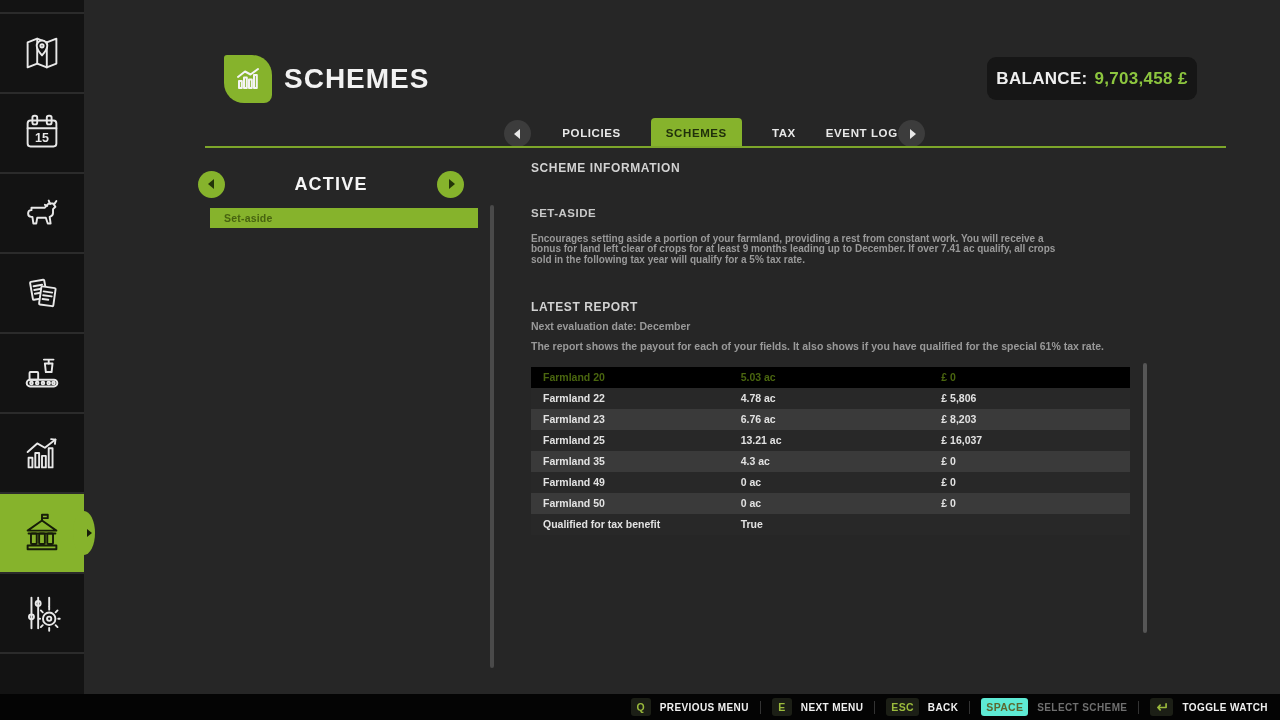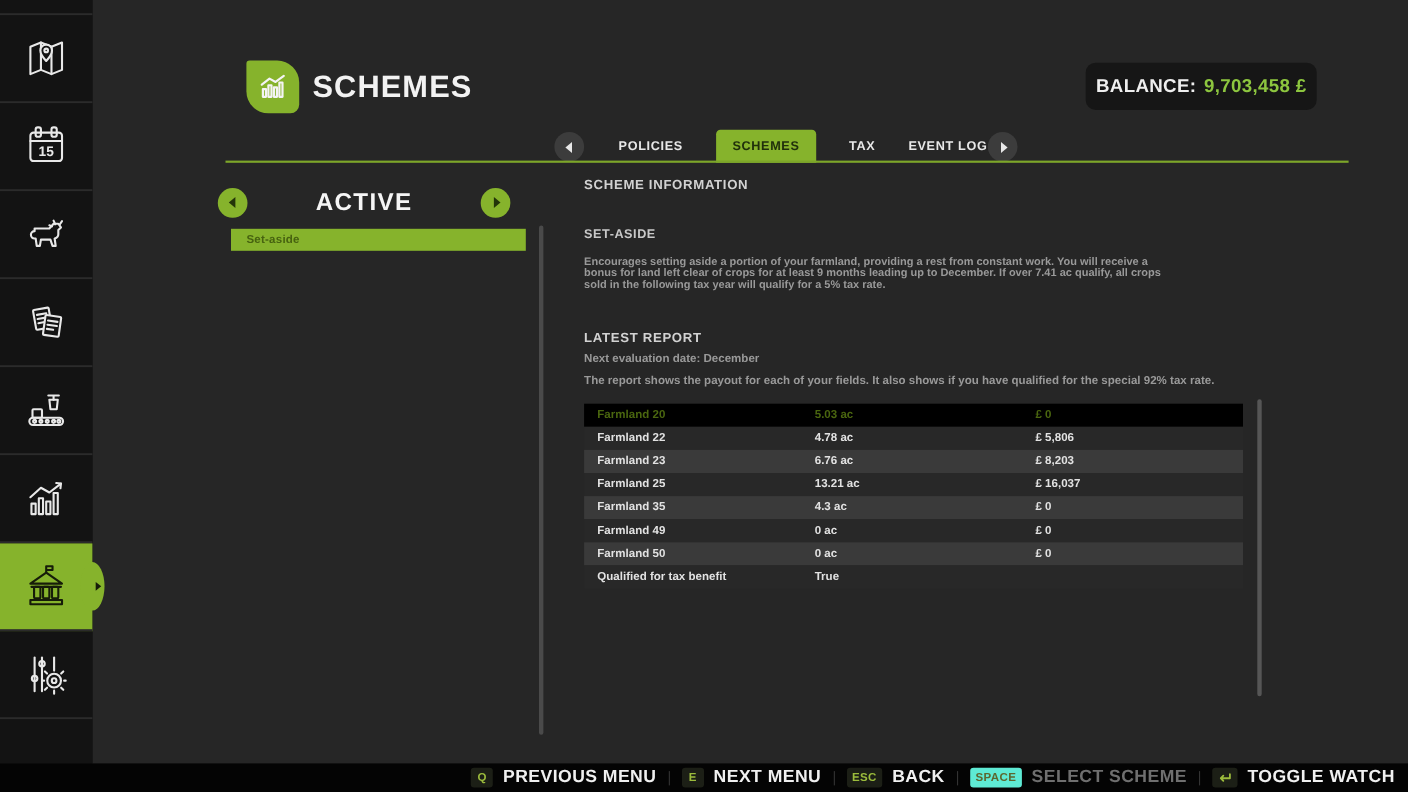--- a/index.html
+++ b/index.html
@@ -44,21 +44,21 @@
   .tabs{position:absolute;left:340px;top:0;width:370px;height:30px;display:flex;gap:30px;justify-content:center;}
   .tab{font-size:11.5px;font-weight:700;color:#e8e8e8;letter-spacing:.6px;line-height:30px;}
   .tab.active{background:#86b32c;color:#20300b;border-radius:4px 4px 0 0;padding:0 15px;height:30px;}
 
   
   .active-panel-hdr{position:absolute;left:198px;top:170px;width:266px;height:28px;
                     display:flex;align-items:center;justify-content:space-between;}
   .pan-arrow{width:27px;height:27px;border-radius:50%;background:#86b32c;display:flex;align-items:center;justify-content:center;}
   .pan-arrow .tri.l{border-right-color:#233509;}
   .pan-arrow .tri.r{border-left-color:#233509;}
-  .active-title{font-size:22px;font-weight:700;color:#f5f5f5;letter-spacing:1.2px;}
+  .active-title{font-size:18px;font-weight:700;color:#f5f5f5;letter-spacing:1.2px;}
   .scheme-item{position:absolute;left:210px;top:208px;width:268px;height:20px;background:#86b32c;
                color:#476310;font-size:10.5px;font-weight:700;line-height:20px;padding-left:14px;letter-spacing:.2px;}
   .vscroll-left{position:absolute;left:490px;top:205px;width:4px;height:463px;background:#4a4a4a;border-radius:2px;}
   .vscroll-right{position:absolute;left:1143px;top:363px;width:4px;height:270px;background:#565656;border-radius:2px;}
 
   
   .sec-title{position:absolute;left:531px;top:161px;font-size:12px;font-weight:700;color:#d2d2d2;letter-spacing:.6px;}
   .scheme-name{position:absolute;left:531px;top:207px;font-size:11.5px;font-weight:700;color:#c8c8c8;letter-spacing:.5px;}
   .scheme-desc{position:absolute;left:531px;top:234px;width:545px;font-size:10px;line-height:10.3px;color:#999;font-weight:700;}
   .report-title{position:absolute;left:531px;top:300px;font-size:12px;font-weight:700;color:#d2d2d2;letter-spacing:.6px;}
@@ -75,21 +75,21 @@
   .trow .c1{left:12px;}
   .trow .c2{left:35%;}
   .trow .c3{left:68.5%;}
 
   
   .footer{position:absolute;left:0;top:694px;width:1280px;height:26px;background:#040404;
           display:flex;align-items:center;justify-content:flex-end;padding-right:12px;gap:11px;}
   .kgroup{display:flex;align-items:center;gap:9px;}
   .kbox{min-width:20px;height:18px;background:#1c1f16;border-radius:3px;color:#9bbb3c;font-size:10.5px;
         font-weight:700;display:flex;align-items:center;justify-content:center;padding:0 5px;letter-spacing:.3px;}
-  .klabel{font-size:16px;font-weight:700;color:#f0f0f0;letter-spacing:.4px;}
+  .klabel{font-size:10px;font-weight:700;color:#f0f0f0;letter-spacing:.4px;}
   .kgroup.dim .kbox{color:#5c672f;background:#5eead4;}
   .kgroup.dim .klabel{color:#6f6f6f;}
   .ksep{width:1px;height:13px;background:#333;}
   .kbox svg{width:13px;height:11px;stroke:#9bbb3c;fill:none;stroke-width:1.8;stroke-linecap:round;stroke-linejoin:round;}
 </style>
 </head>
 <body>
 
 <div id="screen">
 
@@ -238,21 +238,21 @@
   </div>
   <div class="scheme-item">Set-aside</div>
   <div class="vscroll-left"></div>
 
   <div class="sec-title">SCHEME INFORMATION</div>
   <div class="scheme-name">SET-ASIDE</div>
   <div class="scheme-desc">Encourages setting aside a portion of your farmland, providing a rest from constant work. You will receive a bonus for land left clear of crops for at least 9 months leading up to December. If over 7.41 ac qualify, all crops sold in the following tax year will qualify for a 5% tax rate.</div>
 
   <div class="report-title">LATEST REPORT</div>
   <div class="report-eval">Next evaluation date: December</div>
-  <div class="report-note">The report shows the payout for each of your fields. It also shows if you have qualified for the special 92% tax rate.</div>
+  <div class="report-note">The report shows the payout for each of your fields. It also shows if you have qualified for the special 61% tax rate.</div>
 
   <div class="report-table">
     <div class="trow hl">
       <span class="c1">Farmland 20</span>
       <span class="c2">5.03 ac</span>
       <span class="c3">£ 0</span>
     </div>
     <div class="trow">
       <span class="c1">Farmland 22</span>
       <span class="c2">4.78 ac</span>

